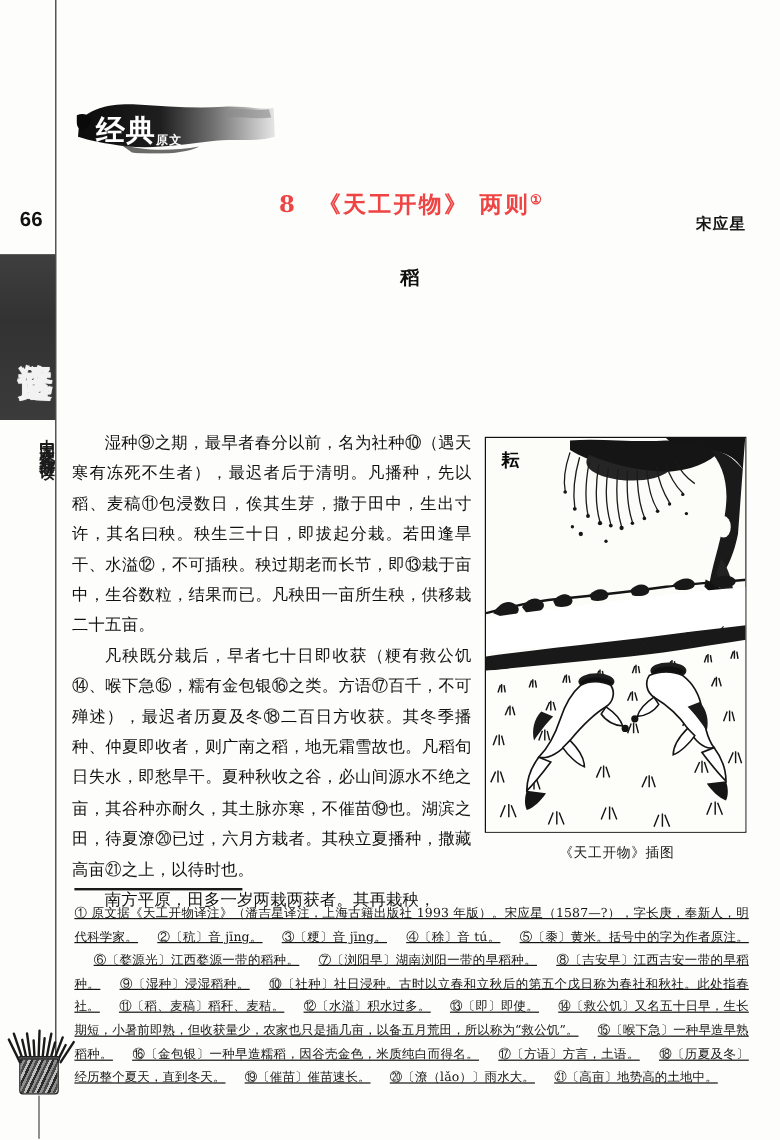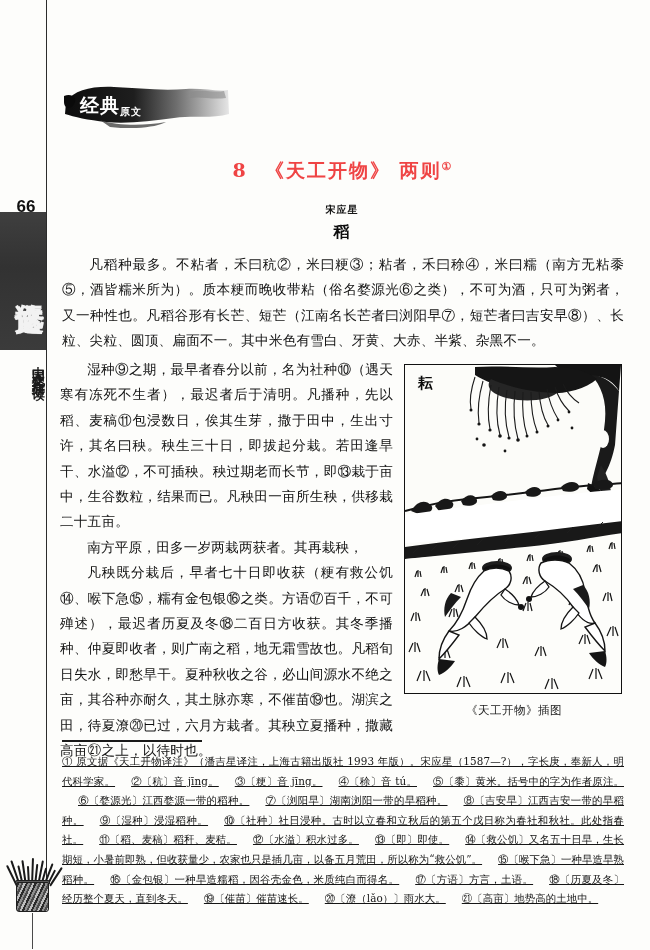--- a/index.html
+++ b/index.html
@@ -23,21 +23,21 @@
     position: absolute;
     left: 46px;
     top: 0;
     width: 1px;
     height: 905px;
     background: #2c2c2c;
   }
   .sidebar-pagenum {
     position: absolute;
     left: 8px;
-    top: 197px;
+    top: 173px;
     width: 36px;
     text-align: center;
     font-family: "Liberation Sans", sans-serif;
     font-weight: bold;
     font-size: 17px;
     color: #111;
     letter-spacing: 0px;
   }
   .sidebar-block {
     position: absolute;
@@ -158,21 +158,21 @@
     left: 18px;
     top: 9px;
     width: 140px;
     height: 28px;
     color: #ffffff;
     font-family: "DejaVu Serif", serif;
     font-weight: bold;
     white-space: nowrap;
   }
   .banner .label .big {
-    font-size: 19px;
+    font-size: 24px;
     letter-spacing: 1px;
   }
   .banner .label .small {
     font-size: 10px;
     letter-spacing: 1px;
     position: relative;
     top: 3px;
   }
 
   
@@ -190,25 +190,25 @@
     white-space: nowrap;
   }
   .doc-title .sup {
     font-size: 11px;
     vertical-align: super;
     letter-spacing: 0;
   }
   .doc-author {
     position: absolute;
     left: 62px;
-    top: 203px;
+    top: 178px;
     width: 560px;
-    text-align: center;
-    font-family: "DejaVu Serif", serif;
-    font-size: 10px;
+    text-align: right;
+    font-family: "DejaVu Serif", serif;
+    font-size: 13px;
     font-weight: bold;
     color: #161616;
     letter-spacing: 1px;
   }
   .doc-section {
     position: absolute;
     left: 62px;
     top: 222px;
     width: 560px;
     text-align: center;
@@ -374,28 +374,25 @@
       <span class="big">经典</span><span class="small">原文</span>
     </div>
   </div>
 
   <div class="doc-title">
     <span>8</span>&nbsp;&nbsp;<span>《天工开物》 两则</span><span class="sup">①</span>
   </div>
   <div class="doc-author">宋应星</div>
   <div class="doc-section">稻</div>
 
-  <div class="col-wide body-text">
-    <p>凡稻种最多。不粘者，禾曰秔②，米曰粳③；粘者，禾曰稌④，米曰糯（南方无粘黍⑤，酒皆糯米所为）。质本粳而晚收带粘（俗名婺源光⑥之类），不可为酒，只可为粥者，又一种性也。凡稻谷形有长芒、短芒（江南名长芒者曰浏阳早⑦，短芒者曰吉安早⑧）、长粒、尖粒、圆顶、扁面不一。其中米色有雪白、牙黄、大赤、半紫、杂黑不一。</p>
-  </div>
 
   <div class="col-narrow body-text">
     <p>湿种⑨之期，最早者春分以前，名为社种⑩（遇天寒有冻死不生者），最迟者后于清明。凡播种，先以稻、麦稿⑪包浸数日，俟其生芽，撒于田中，生出寸许，其名曰秧。秧生三十日，即拔起分栽。若田逢旱干、水溢⑫，不可插秧。秧过期老而长节，即⑬栽于亩中，生谷数粒，结果而已。凡秧田一亩所生秧，供移栽二十五亩。</p>
+    <p>凡秧既分栽后，早者七十日即收获（粳有救公饥⑭、喉下急⑮，糯有金包银⑯之类。方语⑰百千，不可殚述），最迟者历夏及冬⑱二百日方收获。其冬季播种、仲夏即收者，则广南之稻，地无霜雪故也。凡稻旬日失水，即愁旱干。夏种秋收之谷，必山间源水不绝之亩，其谷种亦耐久，其土脉亦寒，不催苗⑲也。湖滨之田，待夏潦⑳已过，六月方栽者。其秧立夏播种，撒藏高亩㉑之上，以待时也。</p>
     <p>南方平原，田多一岁两栽两获者。其再栽秧，</p>
-    <p>凡秧既分栽后，早者七十日即收获（粳有救公饥⑭、喉下急⑮，糯有金包银⑯之类。方语⑰百千，不可殚述），最迟者历夏及冬⑱二百日方收获。其冬季播种、仲夏即收者，则广南之稻，地无霜雪故也。凡稻旬日失水，即愁旱干。夏种秋收之谷，必山间源水不绝之亩，其谷种亦耐久，其土脉亦寒，不催苗⑲也。湖滨之田，待夏潦⑳已过，六月方栽者。其秧立夏播种，撒藏高亩㉑之上，以待时也。</p>
   </div>
 
   <div class="figure">
     <div class="figure-frame">
       <div class="fig-glyph">耘</div>
       <svg viewBox="0 0 218 330" width="218" height="330" preserveAspectRatio="none">
         <rect x="0" y="0" width="218" height="330" fill="#fcfcf9"></rect>
 
         <path d="M150,0 C160,10 172,14 186,12 C198,10 208,16 214,26 L216,0 Z" fill="#141414"></path>
         <path d="M186,10 C196,20 202,36 200,56 C198,80 190,100 186,122

